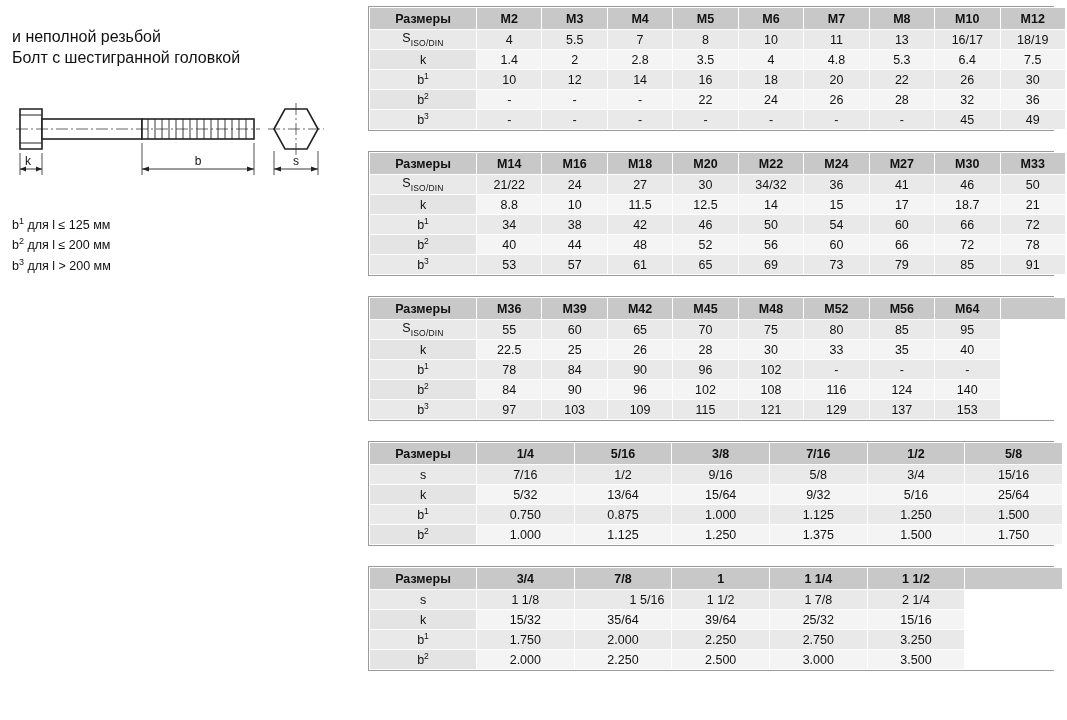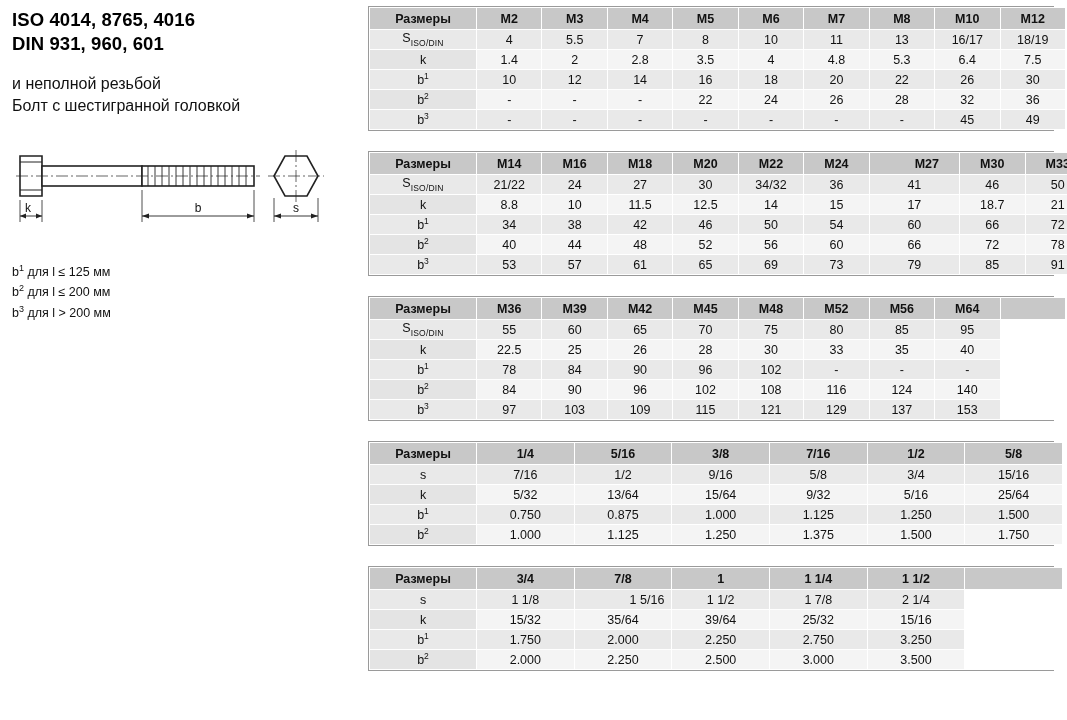--- a/index.html
+++ b/index.html
@@ -115,24 +115,20 @@
     background: #ffffff;
   }
   .tbl-wrap table.dim { margin-bottom: 0; }
 </style>
 </head>
 <body>
 
 <div class="page">
 
   <div class="left-col">
-    <div class="title-block">
-      <div>ISO 4014, 8765, 4016</div>
-      <div>DIN 931, 960, 601</div>
-    </div>
     <div class="subtitle-block">
       <div>и неполной резьбой</div>
       <div>Болт с шестигранной головкой</div>
     </div>
 
     <div class="drawing">
       <svg width="320" height="100" viewBox="0 0 320 100">
 
         <polygon points="8,22 30,22 30,62 8,62" fill="#ffffff" stroke="#222" stroke-width="1.6"></polygon>
         <line x1="8" y1="28" x2="30" y2="28" stroke="#222" stroke-width="1"></line>
@@ -280,21 +276,21 @@
         <table class="dim">
           <thead>
             <tr>
               <th class="lab">Размеры</th>
               <th style="width: 64.4444px;">M14</th>
               <th style="width: 64.4444px;">M16</th>
               <th style="width: 64.4444px;">M18</th>
               <th style="width: 64.4444px;">M20</th>
               <th style="width: 64.4444px;">M22</th>
               <th style="width: 64.4444px;">M24</th>
-              <th style="width: 64.4444px; padding-left: 25px;">M27</th>
+              <th style="width: 64.4444px;">M27</th>
               <th style="width: 64.4444px;">M30</th>
               <th style="width: 64.4444px;">M33</th>
             </tr>
           </thead>
           <tbody>
             <tr>
               <td class="lab"><span>S</span><span class="sub">ISO/DIN</span></td>
               <td style="width: 64.4444px;">21/22</td>
               <td style="width: 64.4444px;">24</td>
               <td style="width: 64.4444px;">27</td>

